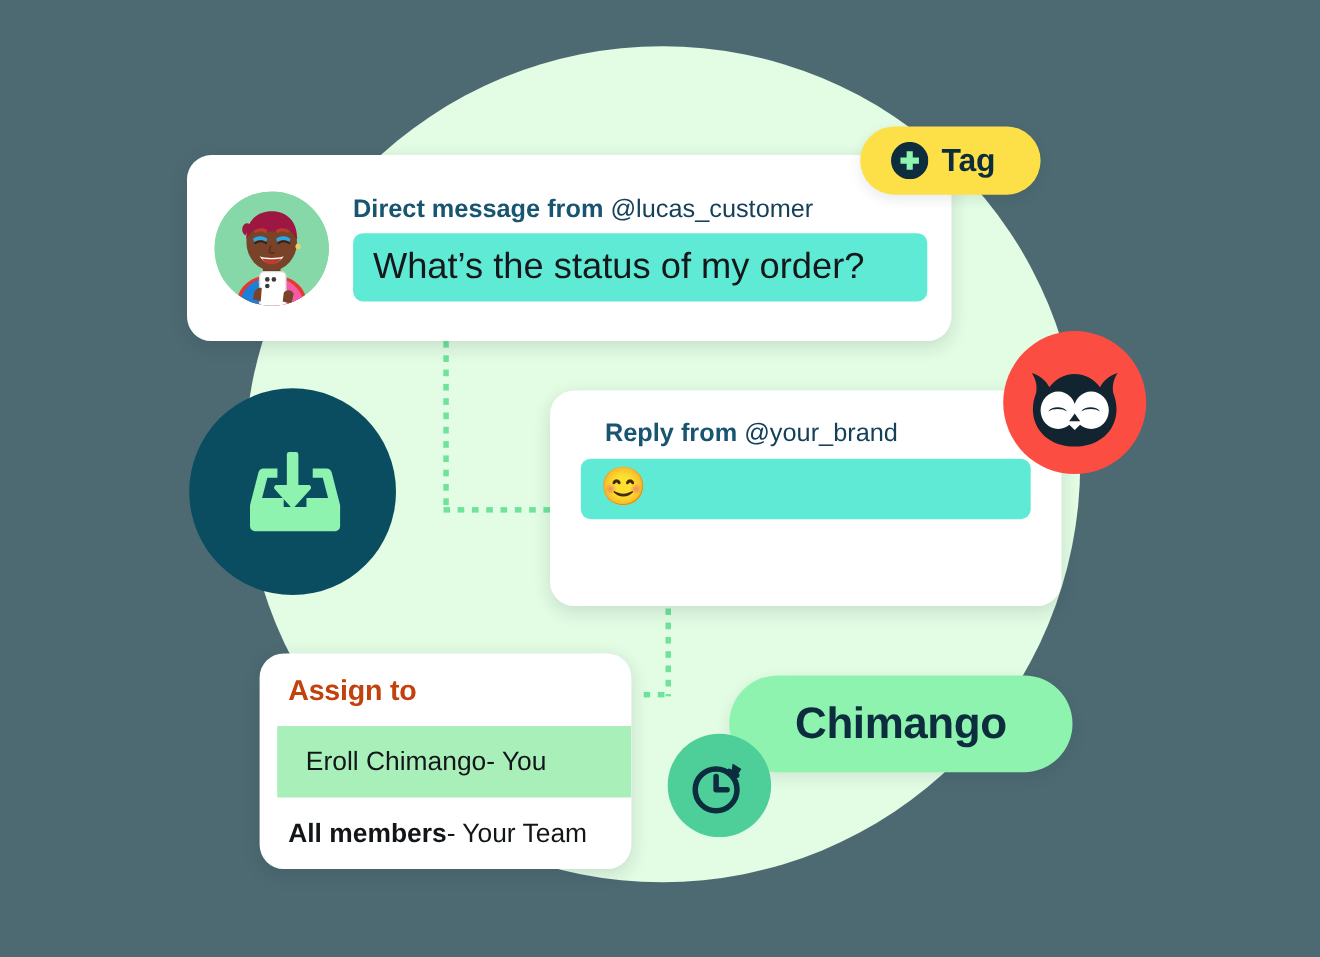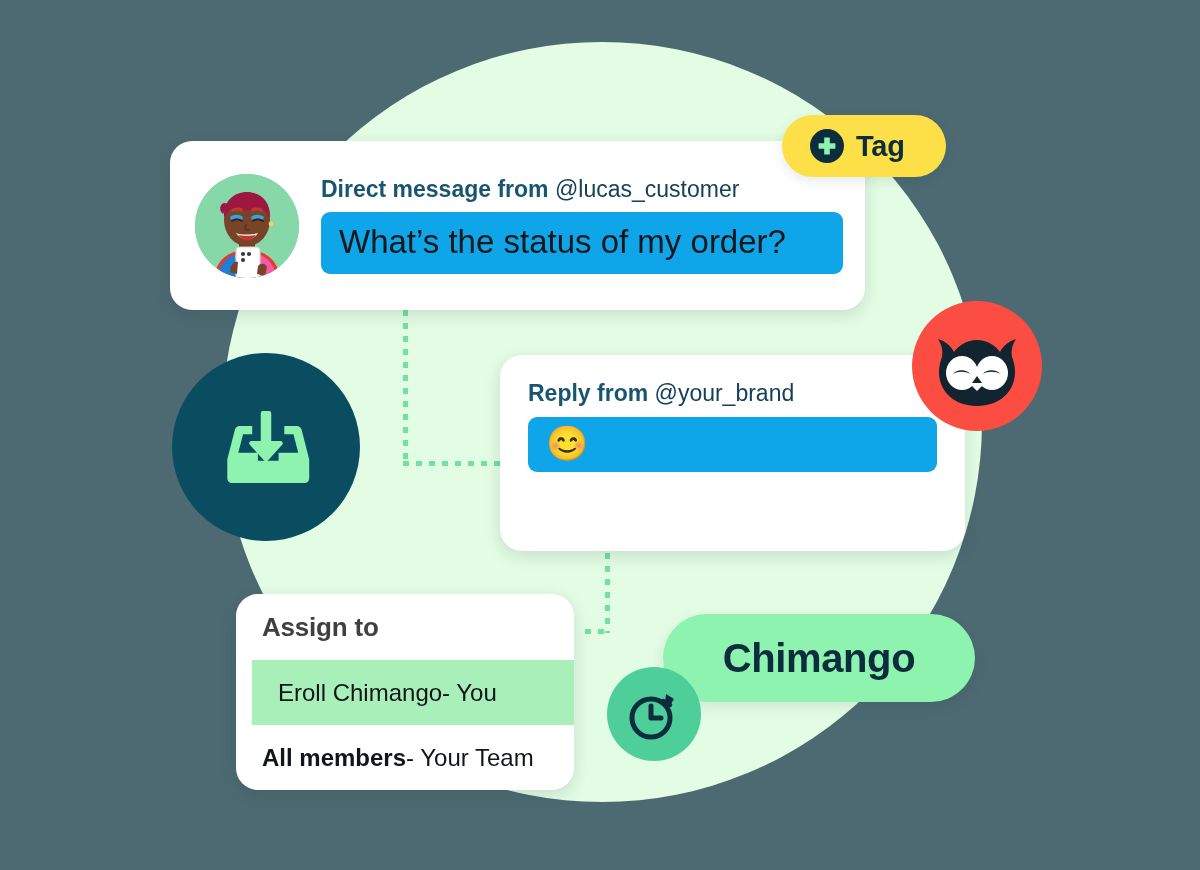--- a/index.html
+++ b/index.html
@@ -93,41 +93,41 @@
     font-size: 23px;
     line-height: 1.1;
     color: #185571;
     white-space: nowrap;
     margin-bottom: 9px;
   }
   .msg-from .lead { font-weight: 700; }
   .msg-from .handle { font-weight: 400; color: #14405a; }
 
   .bubble {
-    background: #0ea5e9;
+    background: #5eead4;
     border-radius: 9px;
     padding: 9px 18px 12px;
     font-size: 33px;
     line-height: 1.25;
     color: #15171a;
     white-space: nowrap;
     display: flex;
     align-items: center;
     gap: 10px;
   }
 
   
   .reply-card {
     left: 500px;
     top: 355px;
     width: 465px;
     height: 196px;
     padding: 26px 28px 0 28px;
   }
-  .reply-card .msg-from { margin-bottom: 11px; }
+  .reply-card .msg-from { margin-bottom: 11px; margin-left: 22px; }
 
   .emoji {
     font-size: 34px;
     line-height: 1;
   }
 
   
   .tag-pill {
     position: absolute;
     left: 782px;
@@ -227,21 +227,21 @@
     display: flex;
     flex-direction: column;
   }
   .assign-title {
     height: 66px;
     display: flex;
     align-items: center;
     padding: 16px 26px;
     font-size: 26px;
     font-weight: 700;
-    color: #404040;
+    color: #c2410c;
     letter-spacing: -0.2px;
   }
   .assign-row {
     height: 65px;
     display: flex;
     align-items: center;
     padding: 0 26px;
     font-size: 24px;
     color: #131619;
     white-space: nowrap;

